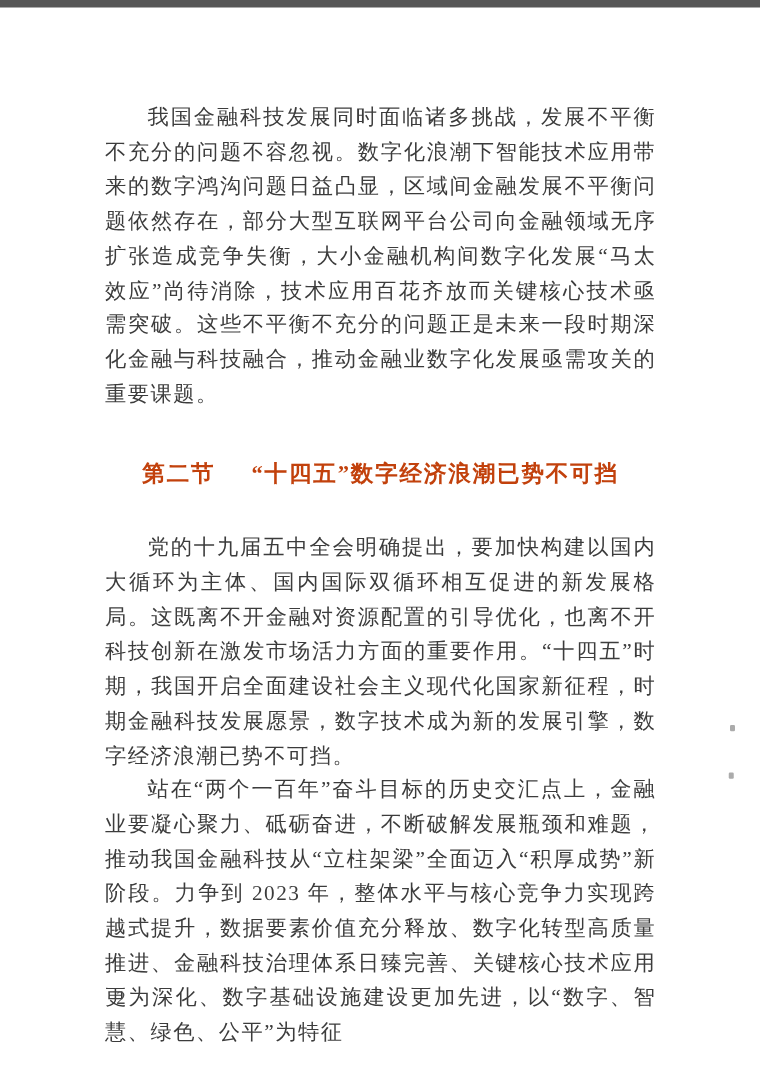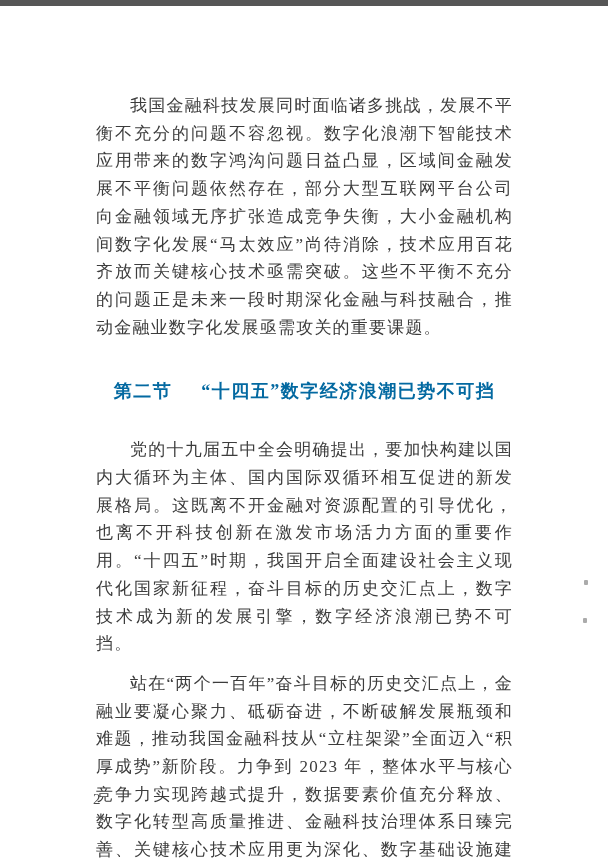--- a/index.html
+++ b/index.html
@@ -31,34 +31,34 @@
     left:84px; top:80px;
     width:441px;
     color:var(--text);
     font-size:17px;
     line-height:27.7px;
     letter-spacing:1.2px;
     text-align:justify;
     text-justify:inter-ideograph;
   }
   .content p{
-    margin:12px;
+    margin:0;
     text-indent:2em;
   }
   .section-heading{
     display:flex;
     justify-content:center;
     align-items:baseline;
     gap:1.6em;
     margin:36px 0 31px 0;
     font-size:18px;
     font-weight:bold;
     line-height:28px;
     letter-spacing:1.5px;
-    color:#0369a1;
+    color:#c2410c;
     text-indent:0;
   }
   .page-number{
     position:absolute;
     left:93px; top:791px;
     font-size:15px;
     color:#4a4a4a;
     letter-spacing:0;
   }
   .speck{
@@ -81,21 +81,21 @@
 
   <div class="content">
 
     <p>我国金融科技发展同时面临诸多挑战，发展不平衡不充分的问题不容忽视。数字化浪潮下智能技术应用带来的数字鸿沟问题日益凸显，区域间金融发展不平衡问题依然存在，部分大型互联网平台公司向金融领域无序扩张造成竞争失衡，大小金融机构间数字化发展“马太效应”尚待消除，技术应用百花齐放而关键核心技术亟需突破。这些不平衡不充分的问题正是未来一段时期深化金融与科技融合，推动金融业数字化发展亟需攻关的重要课题。</p>
 
     <div class="section-heading">
       <span>第二节</span>
       <span>“十四五”数字经济浪潮已势不可挡</span>
     </div>
 
-    <p>党的十九届五中全会明确提出，要加快构建以国内大循环为主体、国内国际双循环相互促进的新发展格局。这既离不开金融对资源配置的引导优化，也离不开科技创新在激发市场活力方面的重要作用。“十四五”时期，我国开启全面建设社会主义现代化国家新征程，奋斗目标的历史交汇点上，数字技术成为新的发展引擎，数字经济浪潮已势不可挡。</p>
+    <p>党的十九届五中全会明确提出，要加快构建以国内大循环为主体、国内国际双循环相互促进的新发展格局。这既离不开金融对资源配置的引导优化，也离不开科技创新在激发市场活力方面的重要作用。“十四五”时期，我国开启全面建设社会主义现代化国家新征程，时期金融科技发展愿景，数字技术成为新的发展引擎，数字经济浪潮已势不可挡。</p>
 
     <p>站在“两个一百年”奋斗目标的历史交汇点上，金融业要凝心聚力、砥砺奋进，不断破解发展瓶颈和难题，推动我国金融科技从“立柱架梁”全面迈入“积厚成势”新阶段。力争到 2023 年，整体水平与核心竞争力实现跨越式提升，数据要素价值充分释放、数字化转型高质量推进、金融科技治理体系日臻完善、关键核心技术应用更为深化、数字基础设施建设更加先进，以“数字、智慧、绿色、公平”为特征</p>
 
   </div>
 
   <div class="page-number">2</div>
 
   <div class="speck speck-1"></div>
   <div class="speck speck-2"></div>
 

